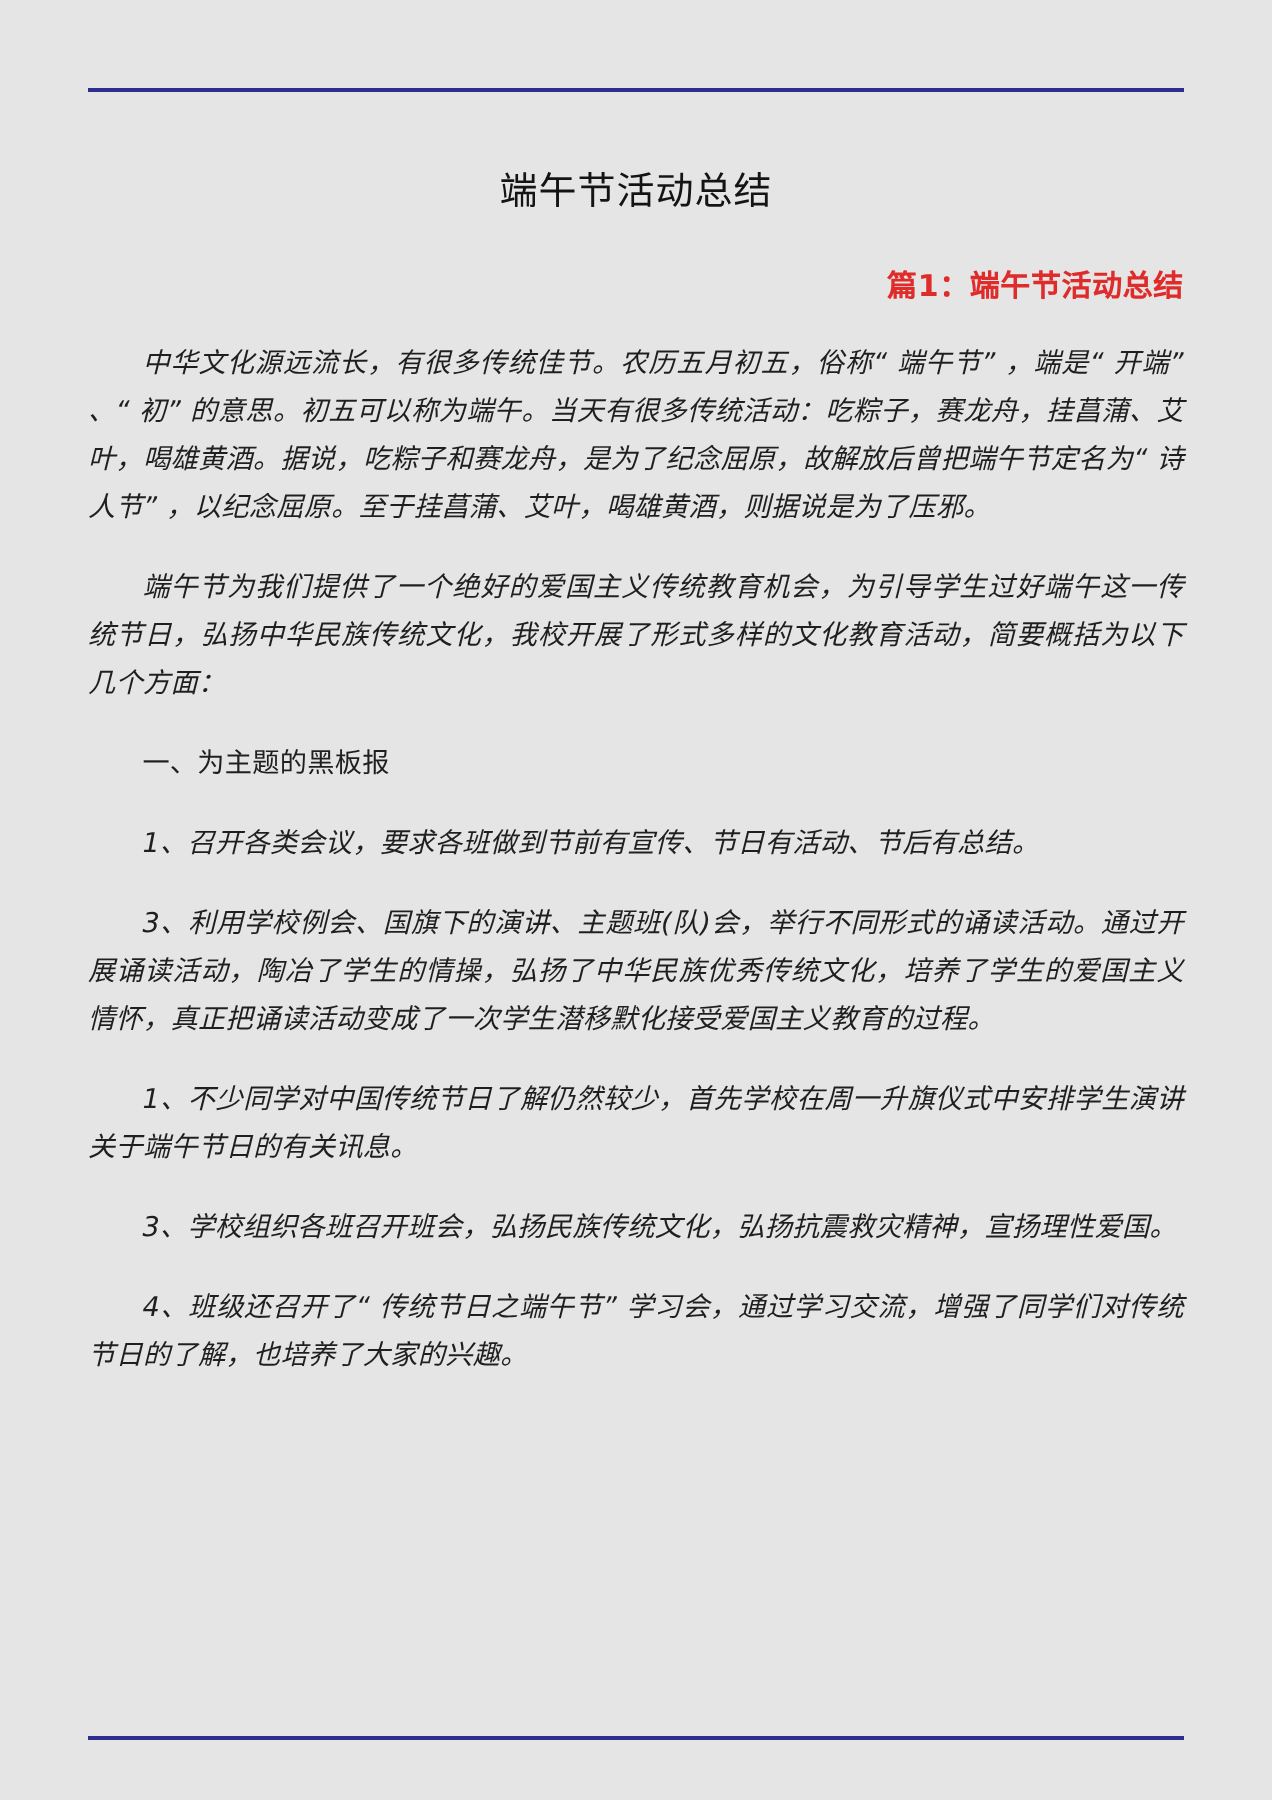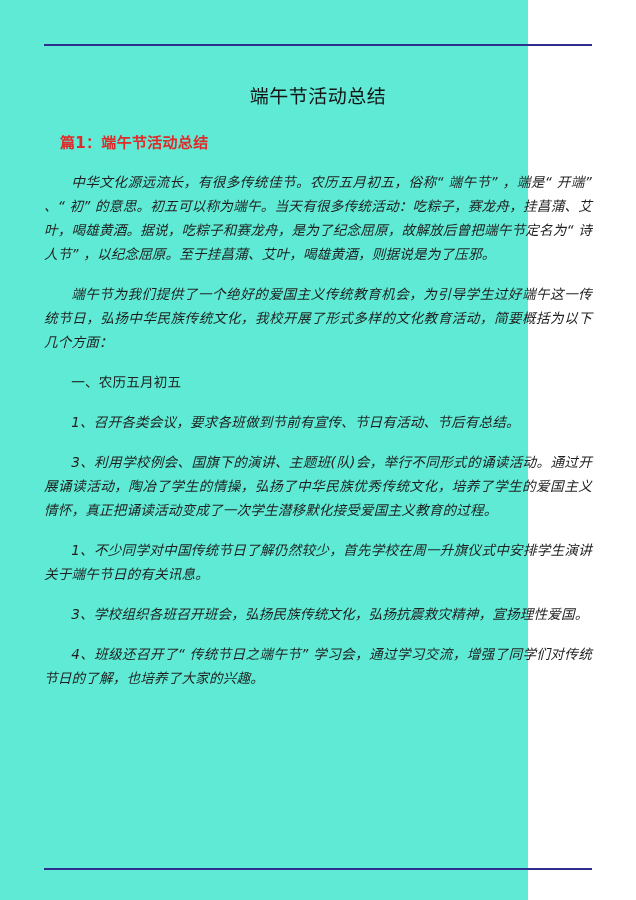--- a/index.html
+++ b/index.html
@@ -11,24 +11,24 @@
     width: 636px;
     height: 900px;
     background: #ffffff;
     font-family: "DejaVu Sans", "Liberation Sans", sans-serif;
     color: #1a1a1a;
     overflow: hidden;
   }
 
   .page {
     position: relative;
-    width: 528px;
+    width: 636px;
     height: 900px;
     box-sizing: border-box;
-    background: #5eead4;
+    background: #e5e5e5;
   }
 
   
   .rule {
     position: absolute;
     left: 44px;
     width: 548px;
     height: 2px;
     background: #2e2e8f;
   }
@@ -52,21 +52,22 @@
     color: #141414;
     margin: 22px 0 0 0;
   }
 
   .section-heading {
     font-size: 15px;
     font-weight: bold;
     color: #e02b2b;
     line-height: 22px;
     letter-spacing: 0.3px;
-    margin: 22px 0 0 16px;
+    margin: 22px 0 0 0;
+    text-align: right;
   }
 
   p.para {
     font-size: 13.6px;
     line-height: 24px;
     letter-spacing: 0.15px;
     text-align: justify;
     text-justify: inter-ideograph;
     margin: 16px 0 0 0;
     color: #1f1f1f;
@@ -94,21 +95,21 @@
 
     <h1 class="doc-title">端午节活动总结</h1>
 
     <h2 class="section-heading">篇1：端午节活动总结</h2>
 
     <p class="para indent">中华文化源远流长，有很多传统佳节。农历五月初五，俗称“ 端午节” ，端是“ 开端” 、“ 初” 的意思。初五可以称为端午。当天有很多传统活动：吃粽子，赛龙舟，挂菖蒲、艾叶，喝雄黄酒。据说，吃粽子和赛龙舟，是为了纪念屈原，故解放后曾把端午节定名为“ 诗人节” ，以纪念屈原。至于挂菖蒲、艾叶，喝雄黄酒，则据说是为了压邪。</p>
 
 
     <p class="para indent">端午节为我们提供了一个绝好的爱国主义传统教育机会，为引导学生过好端午这一传统节日，弘扬中华民族传统文化，我校开展了形式多样的文化教育活动，简要概括为以下几个方面：</p>
 
-    <p class="list-head">一、农历五月初五</p>
+    <p class="list-head">一、为主题的黑板报</p>
 
     <p class="para indent">1、召开各类会议，要求各班做到节前有宣传、节日有活动、节后有总结。</p>
 
 
     <p class="para indent">3、利用学校例会、国旗下的演讲、主题班(队)会，举行不同形式的诵读活动。通过开展诵读活动，陶冶了学生的情操，弘扬了中华民族优秀传统文化，培养了学生的爱国主义情怀，真正把诵读活动变成了一次学生潜移默化接受爱国主义教育的过程。</p>
 
 
     <p class="para indent">1、不少同学对中国传统节日了解仍然较少，首先学校在周一升旗仪式中安排学生演讲关于端午节日的有关讯息。</p>
 
 

